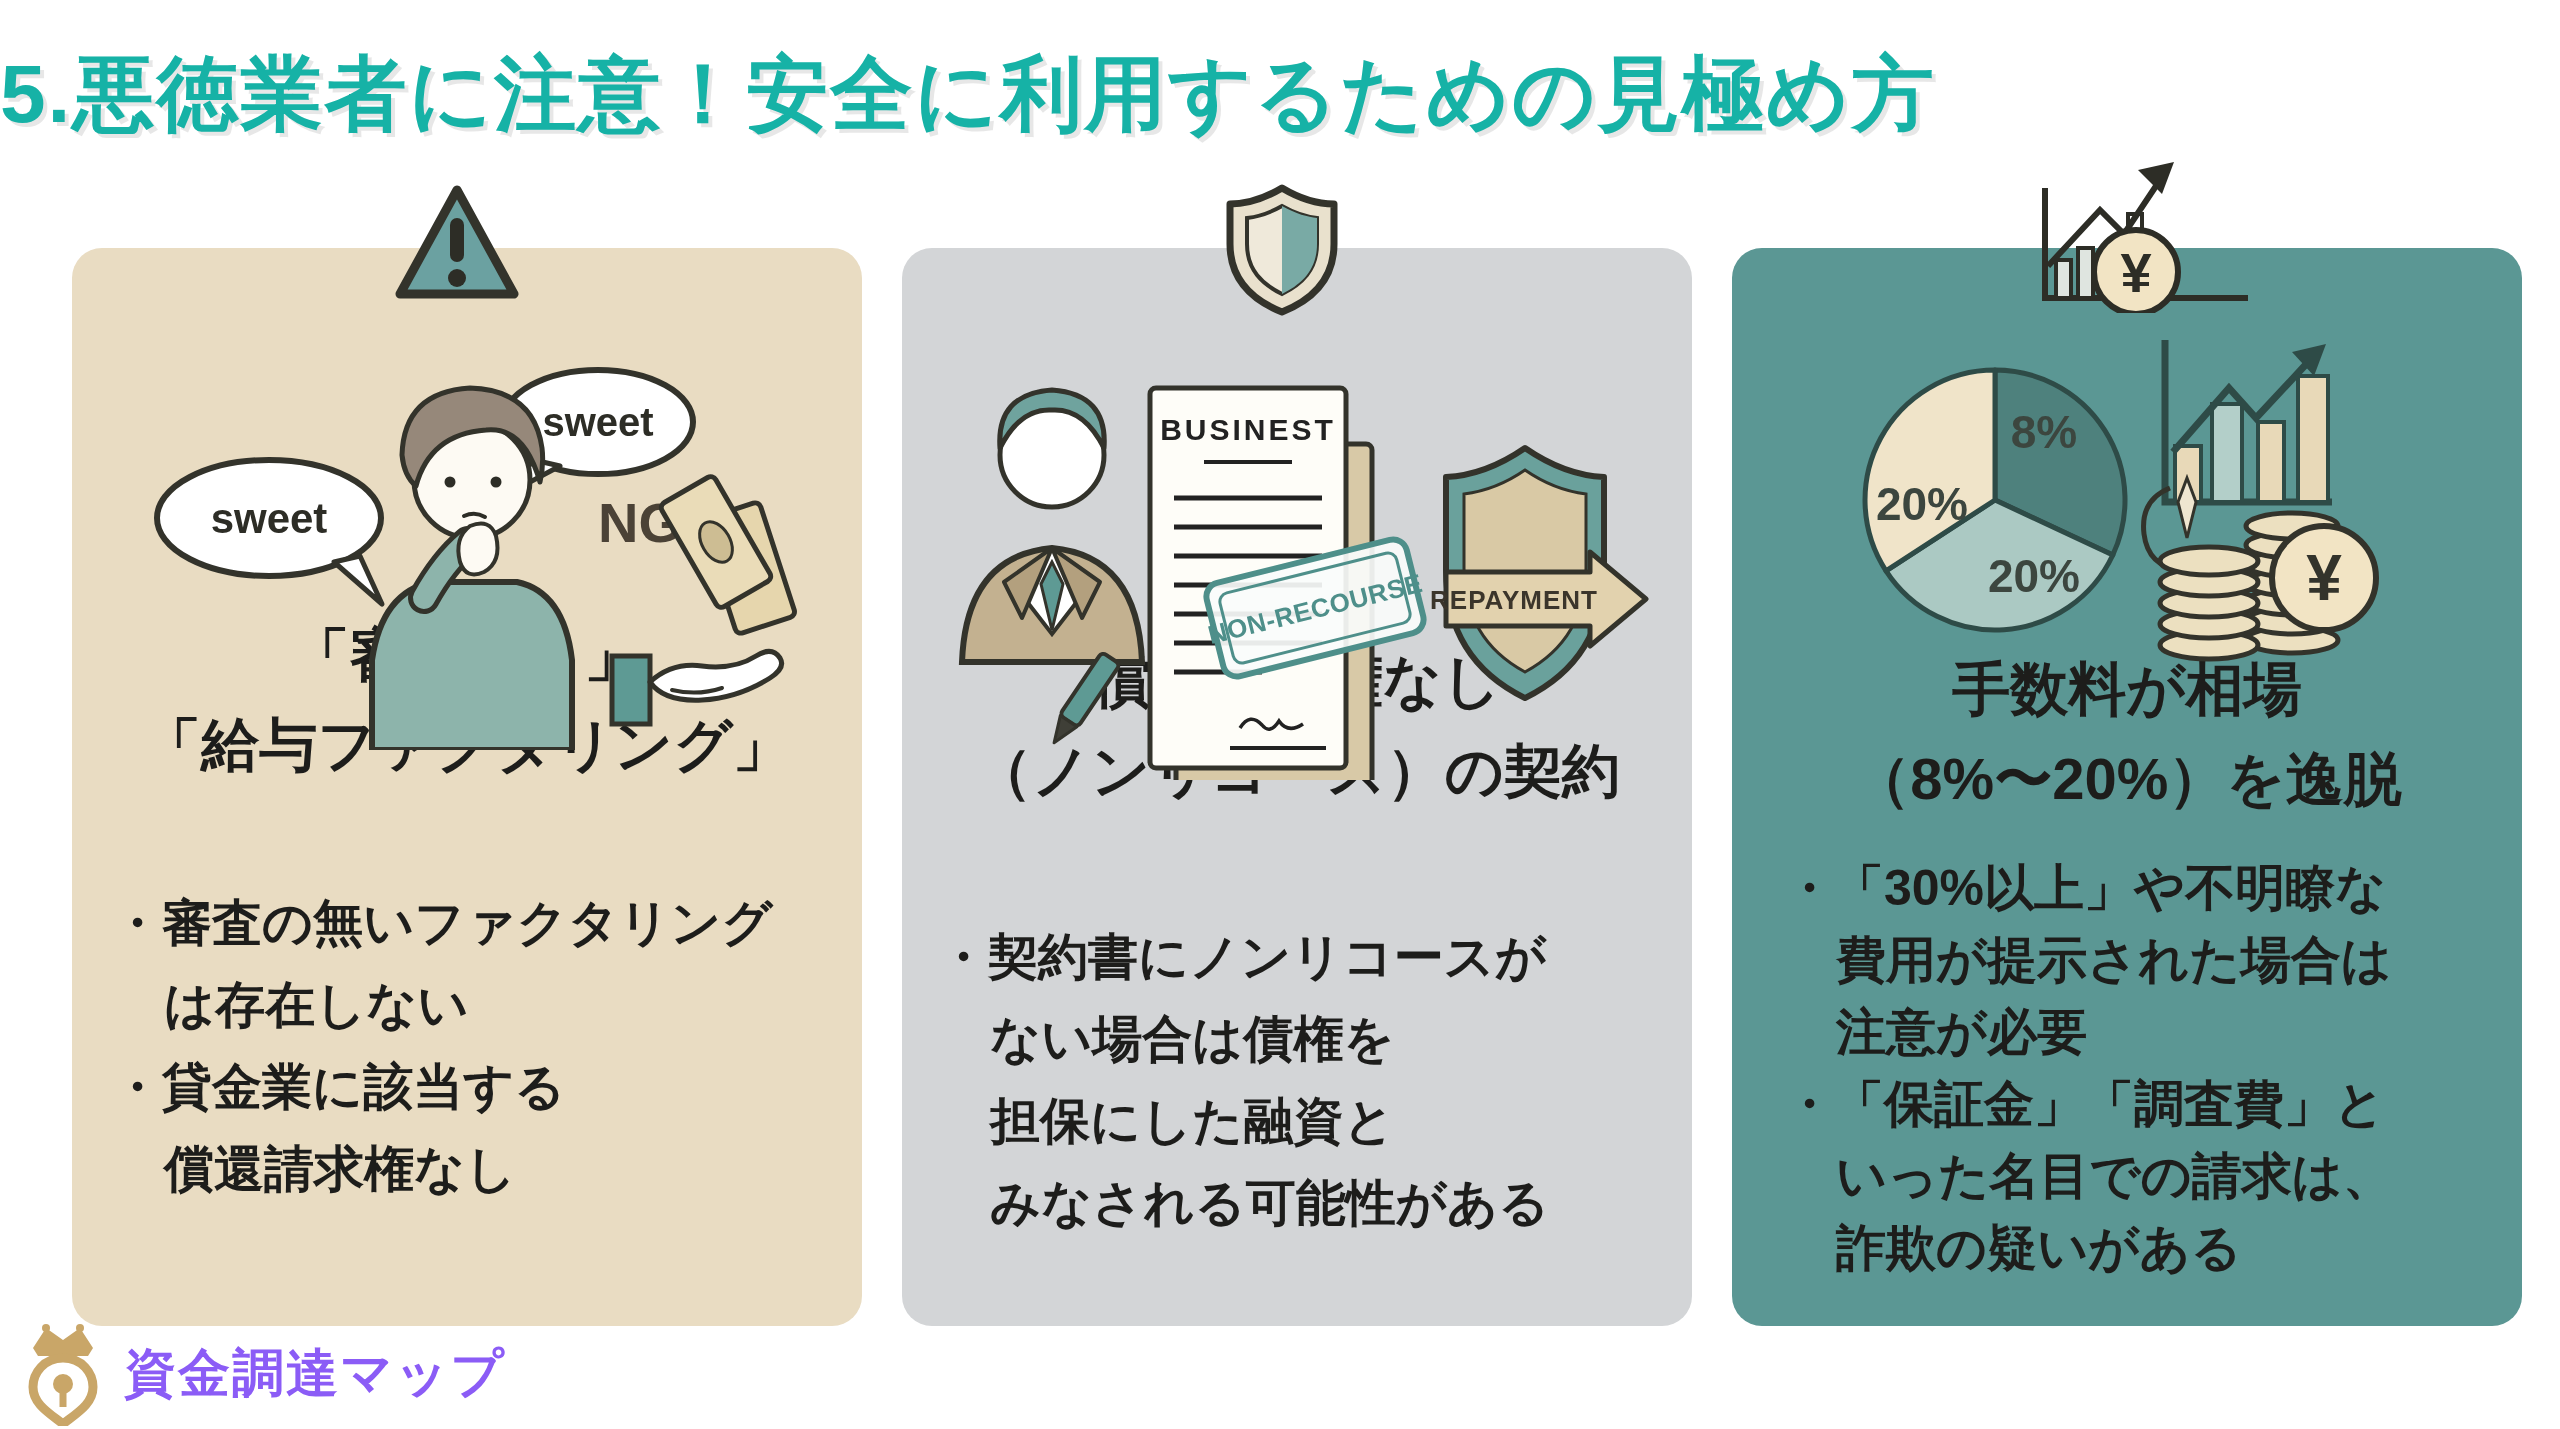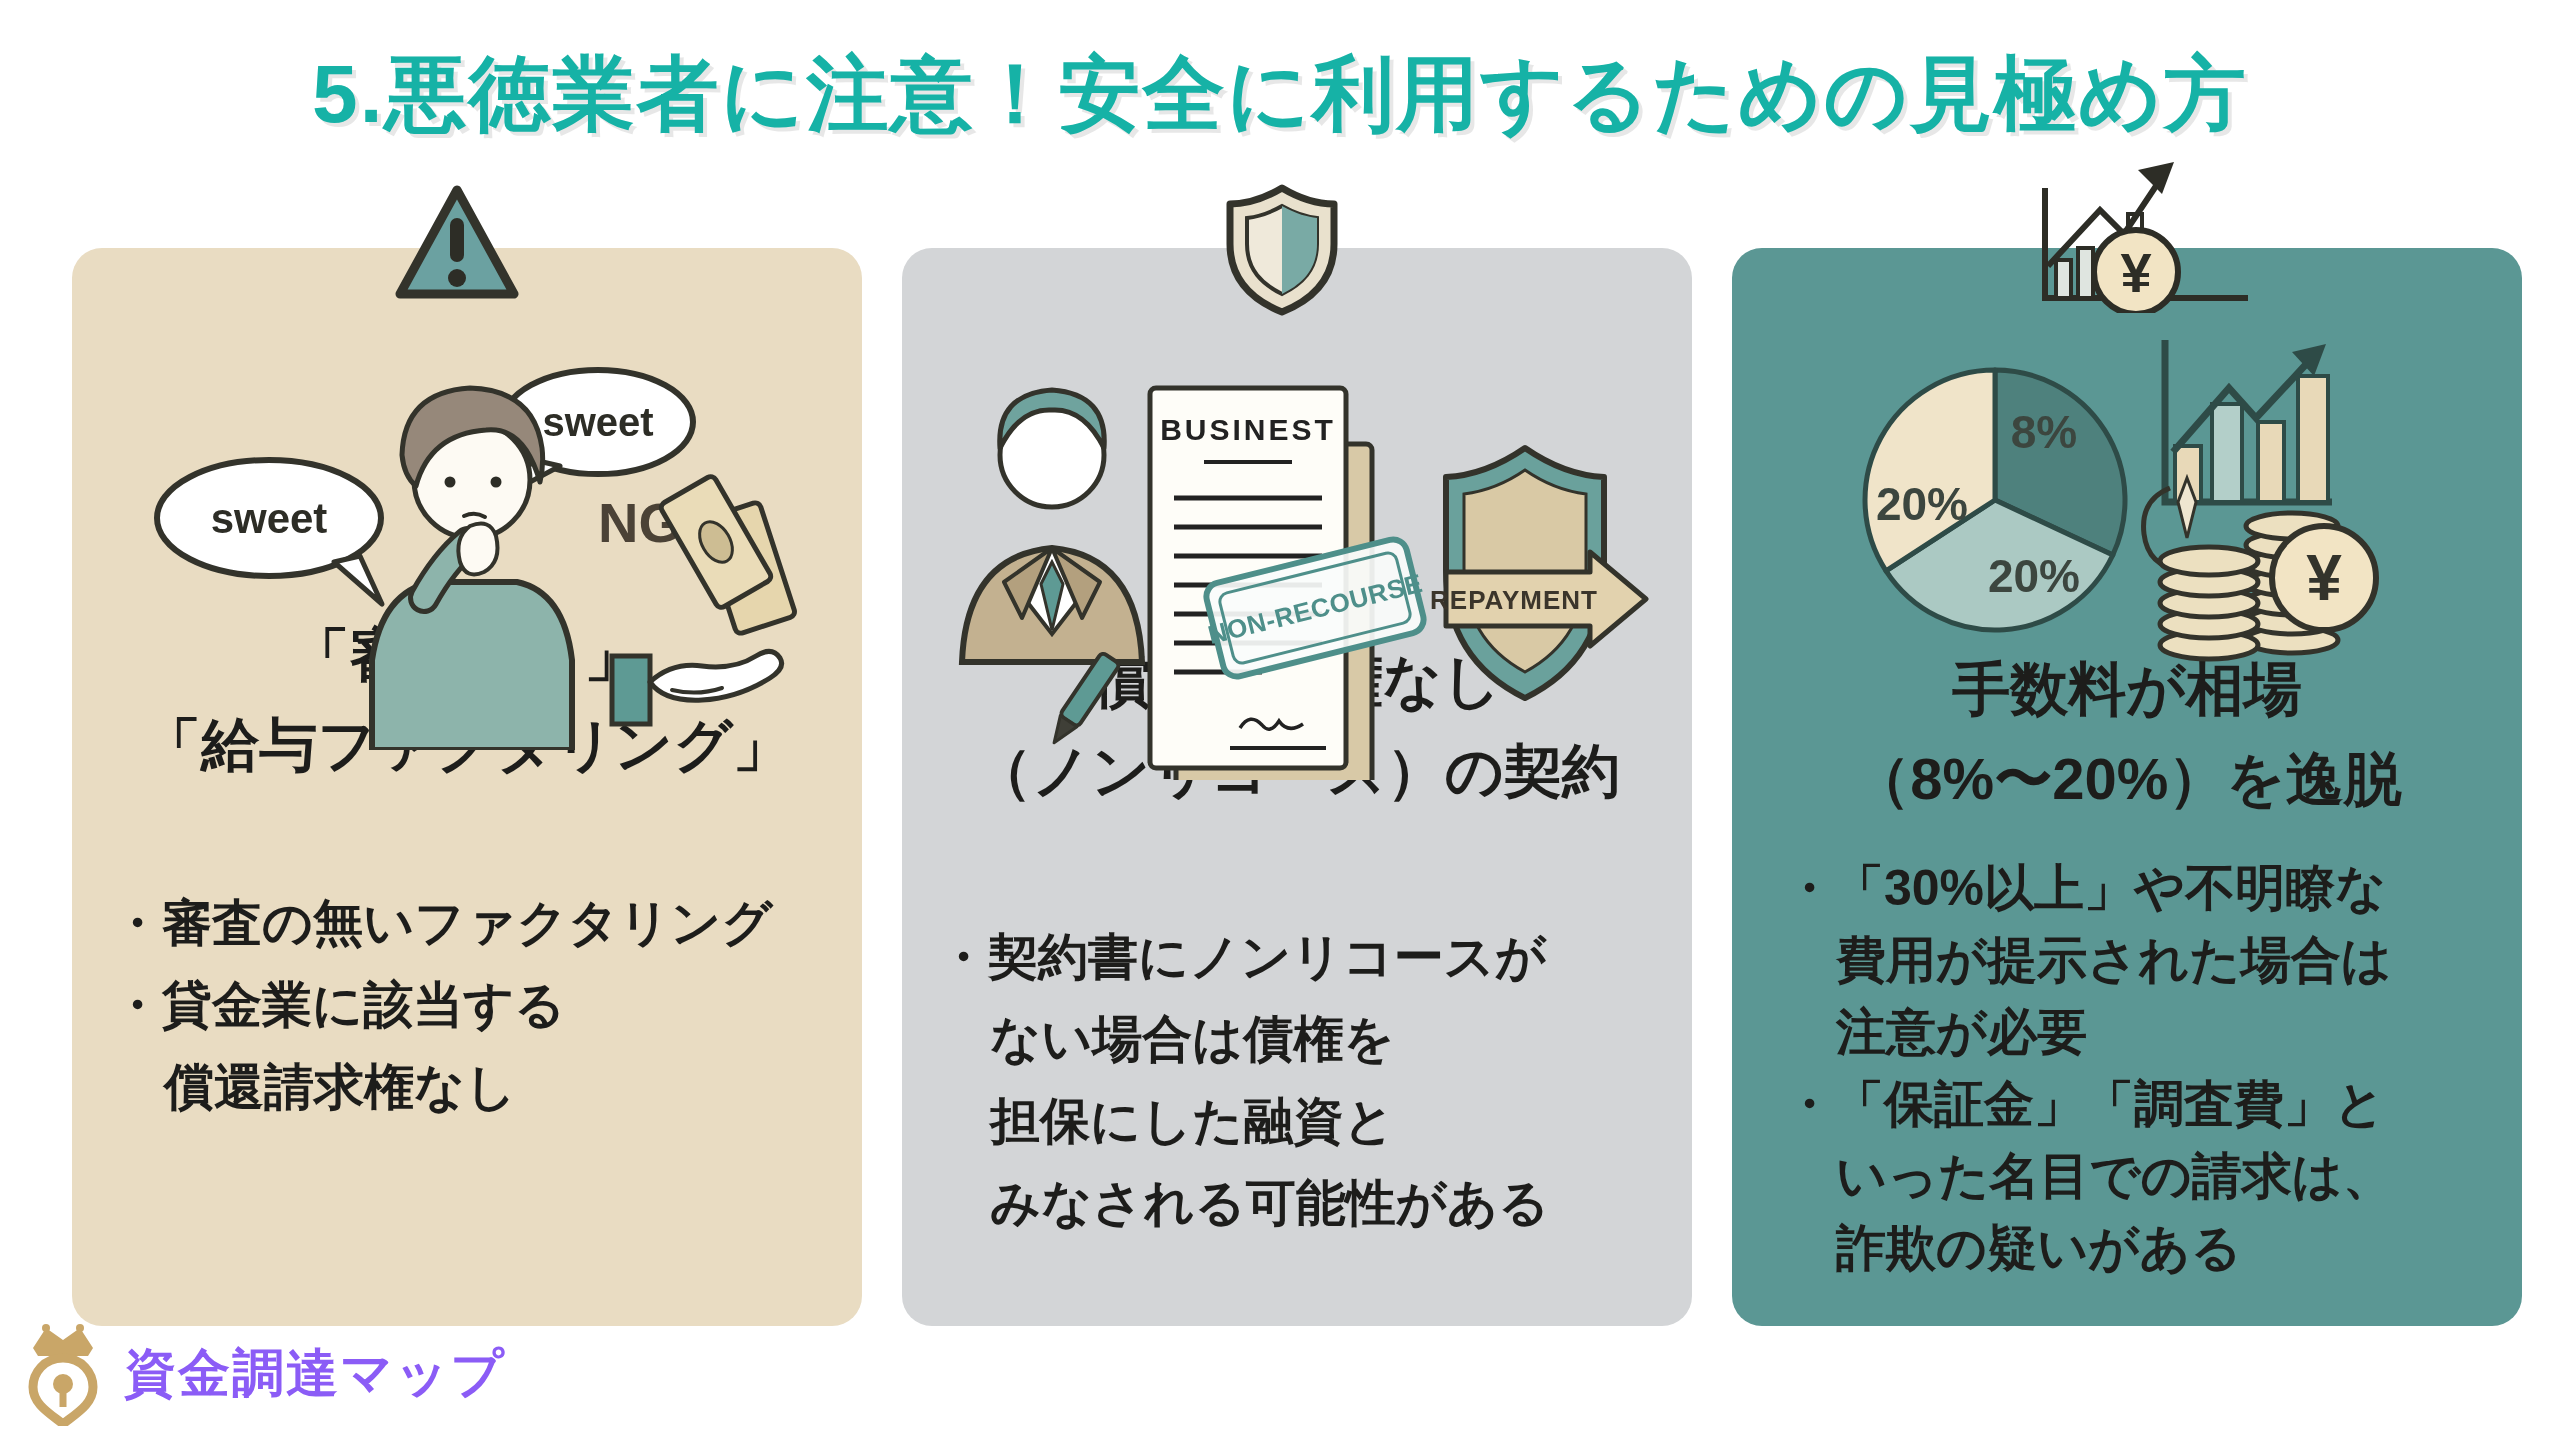--- a/index.html
+++ b/index.html
@@ -1,18 +1,18 @@
 <!DOCTYPE html>
 <html><head>
 <meta charset="utf-8">
 <style>
   html,body{margin:0;padding:0;background:#fff;}
   .canvas{position:relative;width:2560px;height:1429px;background:#ffffff;overflow:hidden;
           font-family:"Liberation Sans",sans-serif;}
-  .title{position:absolute;top:40px;left:0;width:100%;text-align:center;
+  .title{position:absolute;top:40px;left:0;width:100%;
          font-size:82px;font-weight:800;color:#16b2a6;letter-spacing:2px;
          text-shadow:4px 4px 0 rgba(60,60,60,0.12);white-space:nowrap;}
   .card{position:absolute;top:248px;width:790px;height:1078px;border-radius:30px;}
   .card-1{left:72px;background:#e9dcc2;}
   .card-2{left:902px;background:#d3d5d7;}
   .card-3{left:1732px;background:#5b9794;}
   .heading{position:absolute;left:0;width:100%;text-align:center;font-weight:800;
            font-size:58px;line-height:90px;color:#1d1d1b;}
   .card-1 .heading{top:362px;}
   .card-2 .heading{top:388px;}
@@ -35,20 +35,21 @@
 
   <div class="title">5.悪徳業者に注意！安全に利用するための見極め方</div>
 
   <div class="card card-1">
     <div class="heading">
       <div class="line">「審査なし」</div>
       <div class="line">「給与ファクタリング」</div>
     </div>
     <div class="bullets">
       <div class="line">・審査の無いファクタリング</div>
+      <div class="line indent">は存在しない</div>
       <div class="line">・貸金業に該当する</div>
       <div class="line indent">償還請求権なし</div>
     </div>
   </div>
 
   <div class="card card-2">
     <div class="heading">
       <div class="line">償還請求権なし</div>
       <div class="line">（ノンリコース）の契約</div>
     </div>

